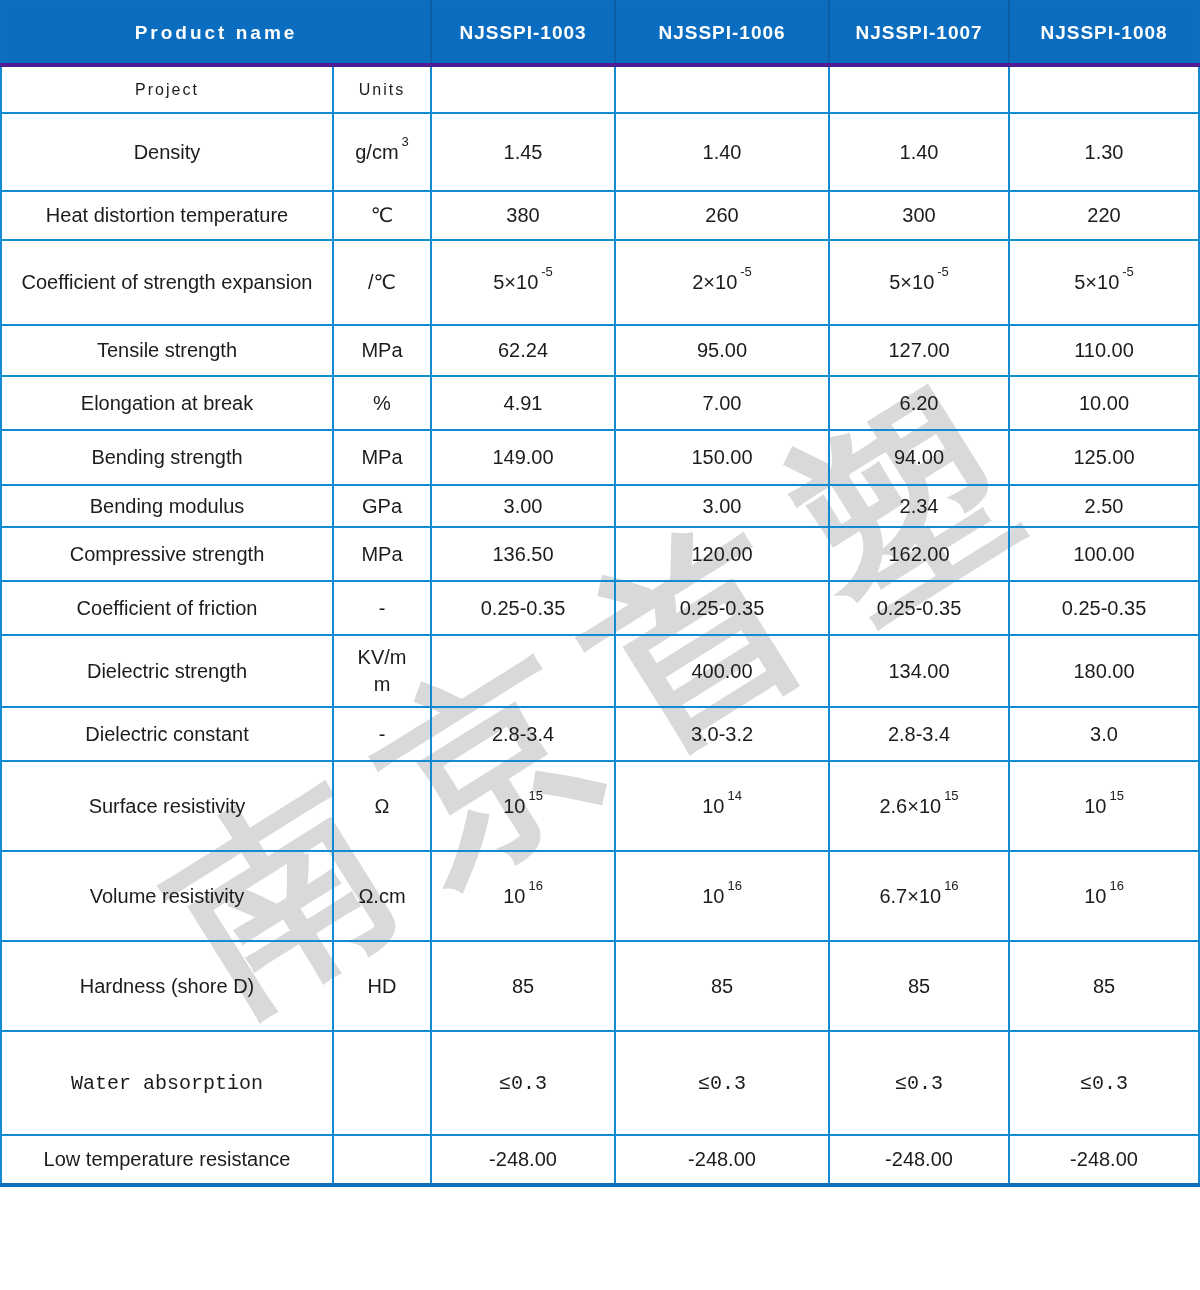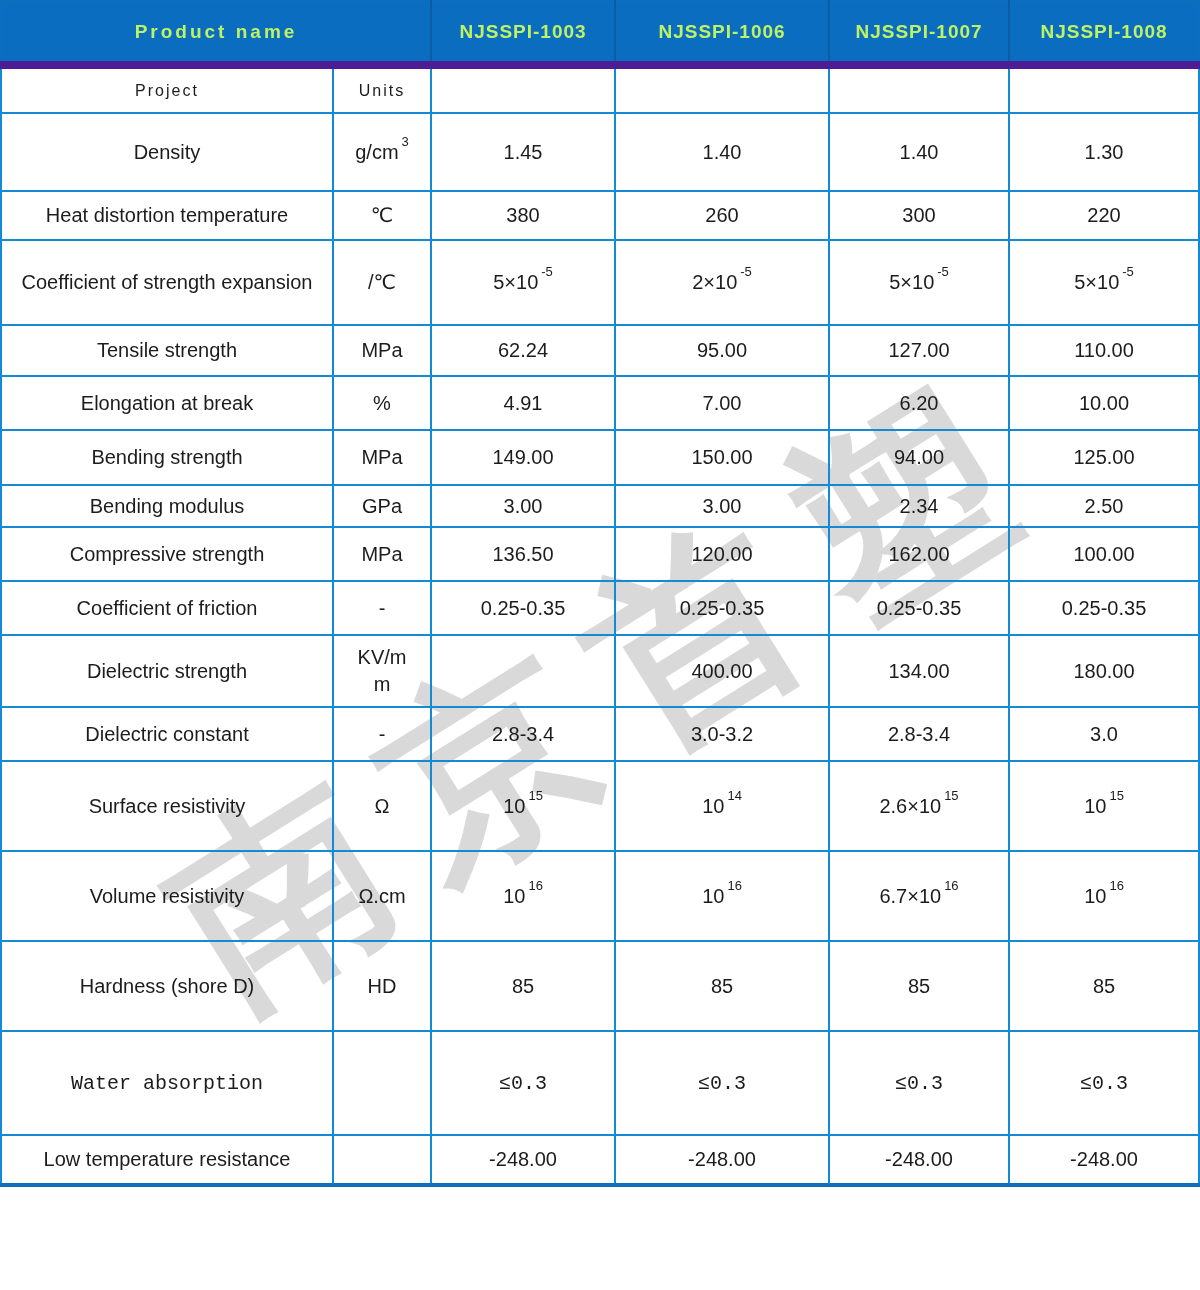--- a/index.html
+++ b/index.html
@@ -49,27 +49,27 @@
     vertical-align:middle;
     background:transparent;
     padding:0;
     font-size:20px;
     color:var(--ink);
     overflow:hidden;
   }
   
   tr.head-row th{
     background:var(--header-bg);
-    color:#bef264;
+    color:#ffffff;
     font-weight:bold;
     font-size:19px;
     border-top:none;
     border-left:2px solid var(--header-divider);
     border-right:none;
-    border-bottom:8px solid #4c1d95;
+    border-bottom:4px solid #4c1d95;
   }
   tr.head-row th.product-name{
     letter-spacing:3px;
     border-left:none;
   }
   tr.head-row th.product-col{letter-spacing:1px;}
   
   tr.sub-row td{
     font-size:16px;
     letter-spacing:2px;

